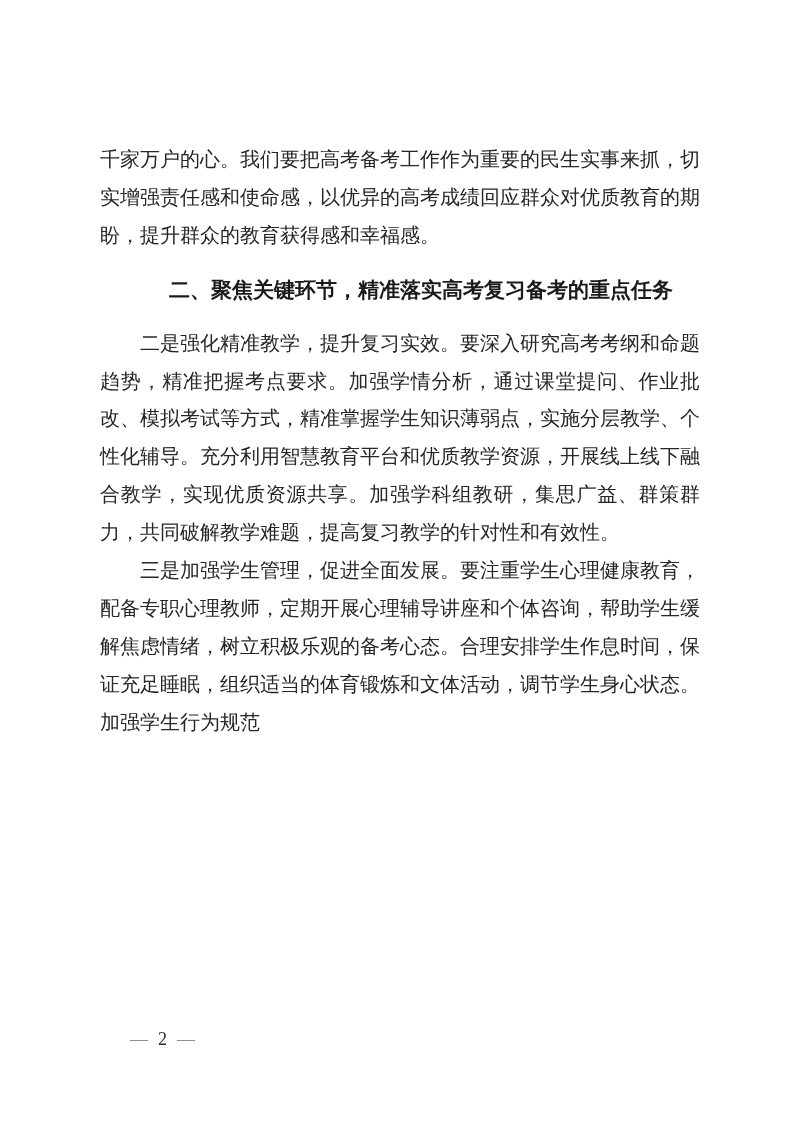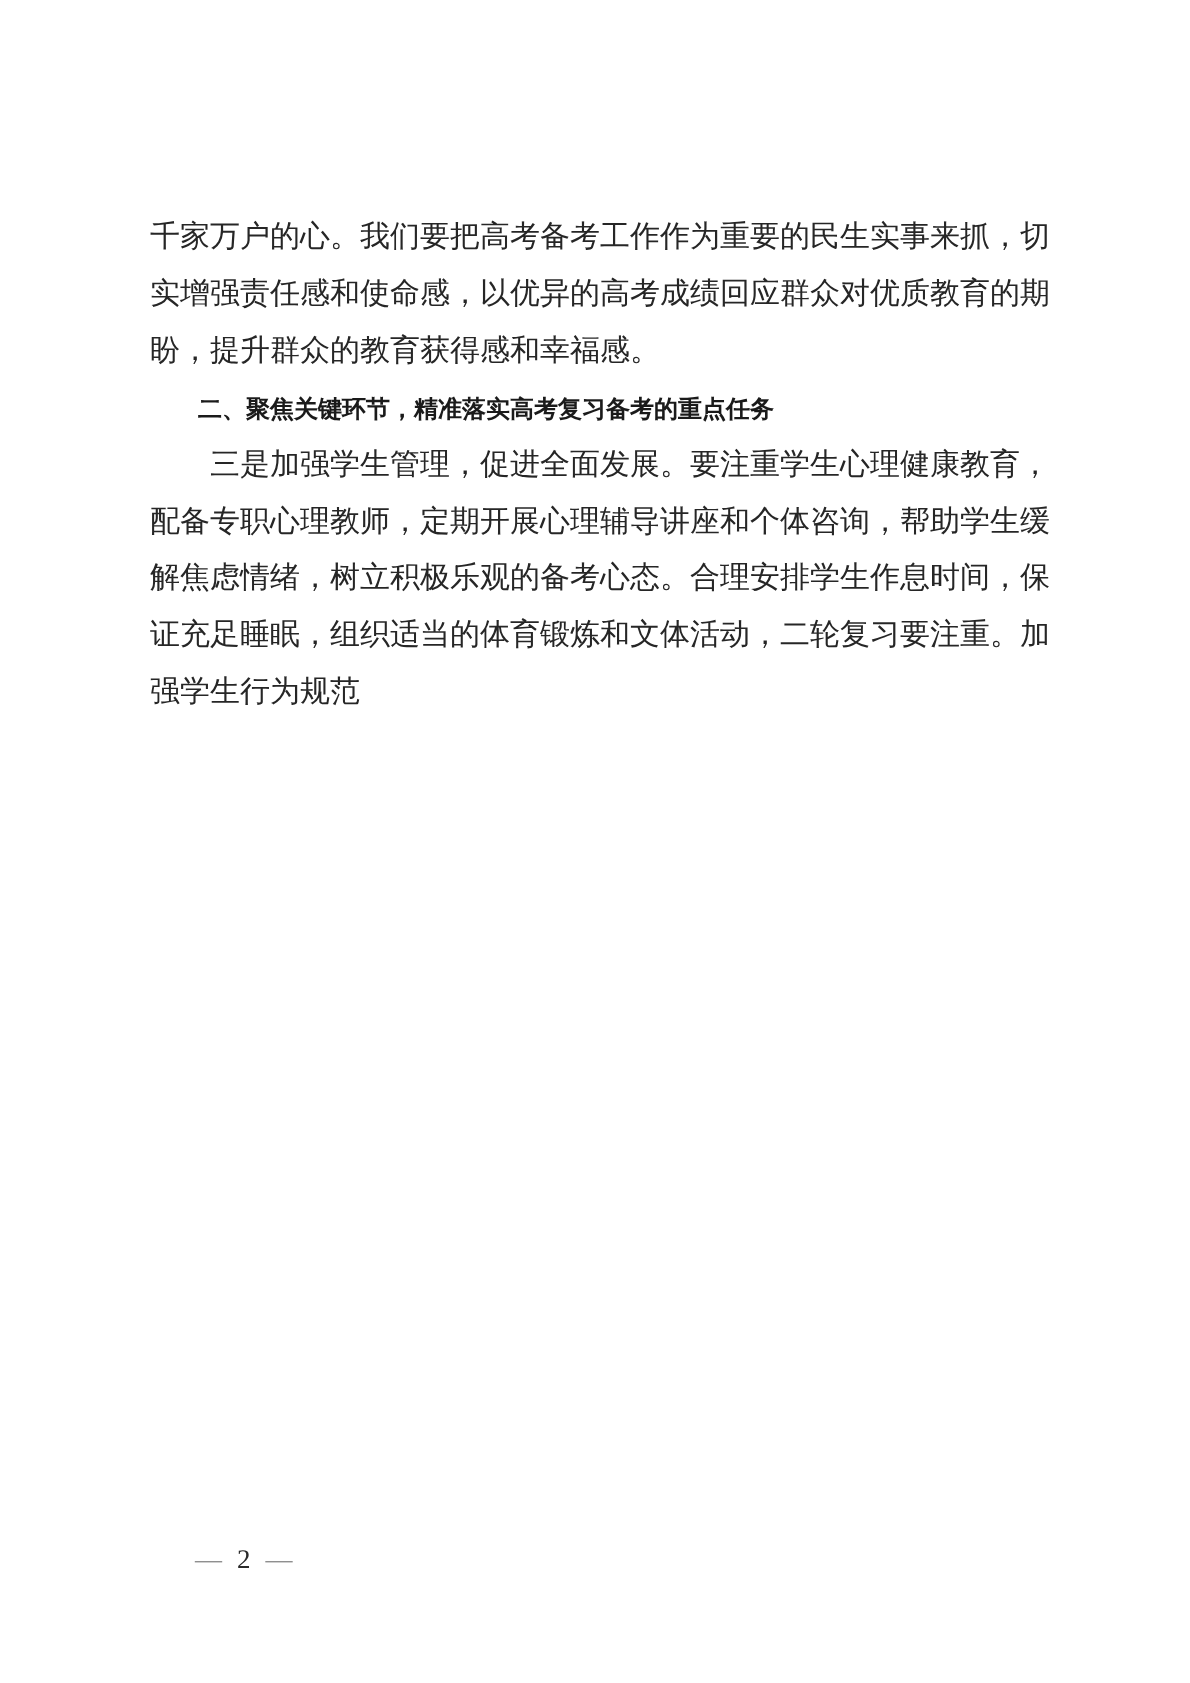--- a/index.html
+++ b/index.html
@@ -20,32 +20,31 @@
     color: #262626;
     font-size: 20px;
     line-height: 37.9px;
     text-align: justify;
     text-justify: inter-character;
   }
   .para {
     text-indent: 2em;
     margin: 0;
     font-weight: 400;
-    font-family: Liberation Mono, monospace;
   }
   .para.no-indent { text-indent: 0; }
   .section-heading {
     font-family: "Liberation Sans", sans-serif;
     font-weight: 700;
-    font-size: 16px;
+    font-size: 21px;
     line-height: 37.9px;
     text-indent: 2em;
     color: #1a1a1a;
-    margin: 0;
-    text-align: left;
+    margin: 16px;
+    text-align: center;
   }
   .page-footer {
     position: absolute;
     left: 130px;
     top: 1029px;
     font-size: 18px;
     font-family: "Liberation Serif", serif;
     color: #2a2a2a;
     white-space: nowrap;
   }
@@ -63,22 +62,23 @@
 <div class="doc-page">
 
   <div class="body-text">
 
     <p class="para no-indent">千家万户的心。我们要把高考备考工作作为重要的民生实事来抓，切实增强责任感和使命感，以优异的高考成绩回应群众对优质教育的期盼，提升群众的教育获得感和幸福感。</p>
 
     <h2 class="section-heading">二、聚焦关键环节，精准落实高考复习备考的重点任务</h2>
 
 
 
+    <p class="para">二是强化精准教学，提升复习实效。要深入研究高考考纲和命题趋势，精准把握考点要求。加强学情分析，通过课堂提问、作业批改、模拟考试等方式，精准掌握学生知识薄弱点，实施分层教学、个性化辅导。充分利用智慧教育平台和优质教学资源，开展线上线下融合教学，实现优质资源共享。加强学科组教研，集思广益、群策群力，共同破解教学难题，提高复习教学的针对性和有效性。</p>
 
-    <p class="para">三是加强学生管理，促进全面发展。要注重学生心理健康教育，配备专职心理教师，定期开展心理辅导讲座和个体咨询，帮助学生缓解焦虑情绪，树立积极乐观的备考心态。合理安排学生作息时间，保证充足睡眠，组织适当的体育锻炼和文体活动，二轮复习要注重。加强学生行为规范</p>
+    <p class="para">三是加强学生管理，促进全面发展。要注重学生心理健康教育，配备专职心理教师，定期开展心理辅导讲座和个体咨询，帮助学生缓解焦虑情绪，树立积极乐观的备考心态。合理安排学生作息时间，保证充足睡眠，组织适当的体育锻炼和文体活动，调节学生身心状态。加强学生行为规范</p>
 
   </div>
 
   <div class="page-footer">
     <span class="dash">—</span><span class="page-num">2</span><span class="dash">—</span>
   </div>
 
 </div>
 
 </body></html>

